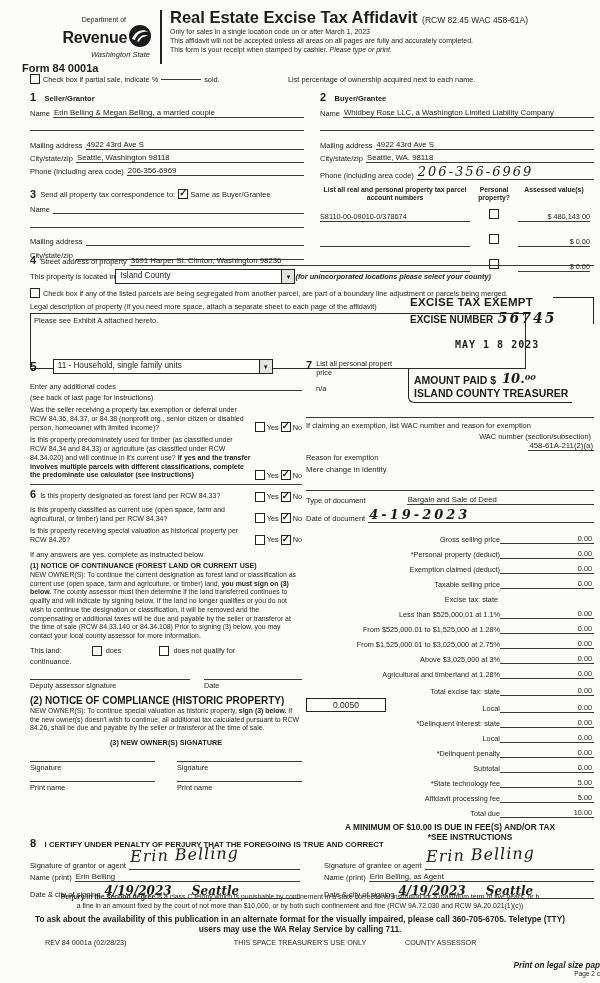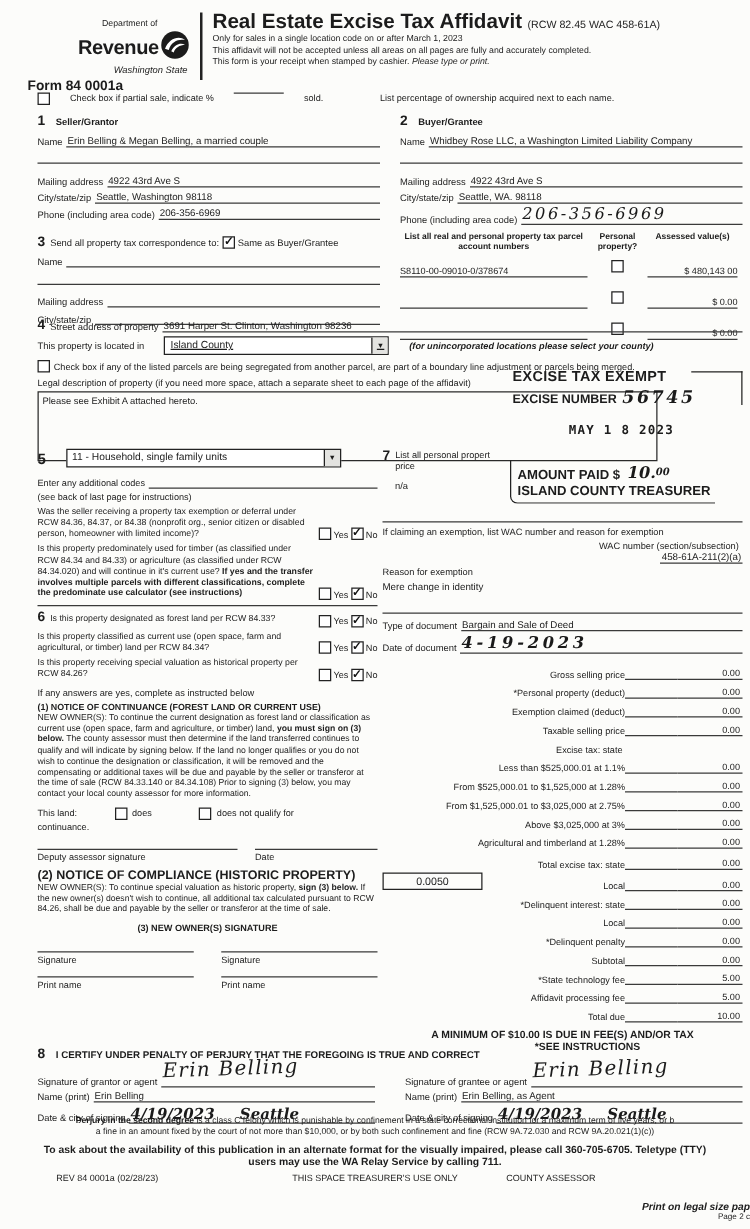--- a/index.html
+++ b/index.html
@@ -59,21 +59,21 @@
       <div>
         <span class="b" style="font-size:16.5px;">Real Estate Excise Tax Affidavit</span>
         <span style="font-size:8.5px;">(RCW 82.45 WAC 458-61A)</span>
       </div>
       <div class="smalltxt" style="margin-top:1px;">Only for sales in a single location code on or after March 1, 2023</div>
       <div class="smalltxt">This affidavit will not be accepted unless all areas on all pages are fully and accurately completed.</div>
       <div class="smalltxt"><span>This form is your receipt when stamped by cashier. </span><span class="i">Please type or print.</span></div>
     </div>
   </div>
 
-  <div style="position:absolute;top:74px;left:30px;right:8px;display:flex;font-size:7.3px;align-items:flex-start;gap:13px;">
+  <div style="position:absolute;top:74px;left:30px;right:24px;display:flex;font-size:7.3px;align-items:center;">
     <span class="cb"></span>
     <span style="padding-left:3px;">Check box if partial sale, indicate %</span>
     <span class="uline" style="width:40px;margin:0 3px;"></span>
     <span>sold.</span>
     <span style="margin-left:auto;width:288px;">List percentage of ownership acquired next to each name.</span>
   </div>
 
   <div style="position:absolute;top:87px;left:30px;width:564px;display:flex;gap:16px;">
 
     <div style="width:274px;flex:none;">
@@ -163,21 +163,21 @@
   </div>
 
   <div style="position:absolute;top:254px;left:30px;width:564px;">
     <div class="fl">
         <span class="secnum">4</span>
       <span class="lab">Street address of property</span>
       <span class="val">3691 Harper St. Clinton, Washington 98236</span>
       </div>
     <div style="display:flex;align-items:center;margin-top:3px;font-size:7.5px;">
       <span>This property is located in</span>
-      <span class="dd" style="width:178px;margin:0 16px;text-decoration:underline;">
+      <span class="dd" style="width:178px;margin:0 0;">
         <span class="ddtxt">Island County</span>
         <span class="ddbtn">▼</span>
       </span>
       <span class="b i" style="font-size:7.3px;">(for unincorporated locations please select your county)</span>
     </div>
     <div style="display:flex;align-items:center;margin-top:4px;font-size:7.3px;gap:3px;">
       <span class="cb"></span>
       <span>Check box if any of the listed parcels are being segregated from another parcel, are part of a boundary line adjustment or parcels being merged.</span>
     </div>
     <div style="margin-top:4px;font-size:7.3px;">Legal description of property (if you need more space, attach a separate sheet to each page of the affidavit)</div>
@@ -327,21 +327,21 @@
     <div class="rule" style="margin-top:24px;"></div>
     <div style="font-size:7.4px;margin-top:3px;">If claiming an exemption, list WAC number and reason for exemption</div>
     <div class="fl" style="margin-top:2px;flex-direction:column;">
         <span class="lab" style="font-size:7.4px;">WAC number (section/subsection)</span>
       <span class="val">458-61A-211(2)(a)</span>
       </div>
     <div style="font-size:7.4px;margin-top:2px;">Reason for exemption</div>
     <div style="font-size:7.8px;margin-top:3px;">Mere change in identity</div>
 
     <div class="rule" style="margin-top:16px;"></div>
-    <div class="fl" style="margin-top:4px;">
+    <div class="fl" style="margin-top:4px;gap:38px;">
         <span class="lab">Type of document</span>
       <span class="val">Bargain and Sale of Deed</span>
       </div>
     <div class="fl" style="margin-top:2px;">
         <span class="lab">Date of document</span>
       <span class="val hand b" style="font-size:13px;letter-spacing:3px;">4-19-2023</span>
       </div>
 
     <div style="margin-top:6px;">
       <div class="trow">

